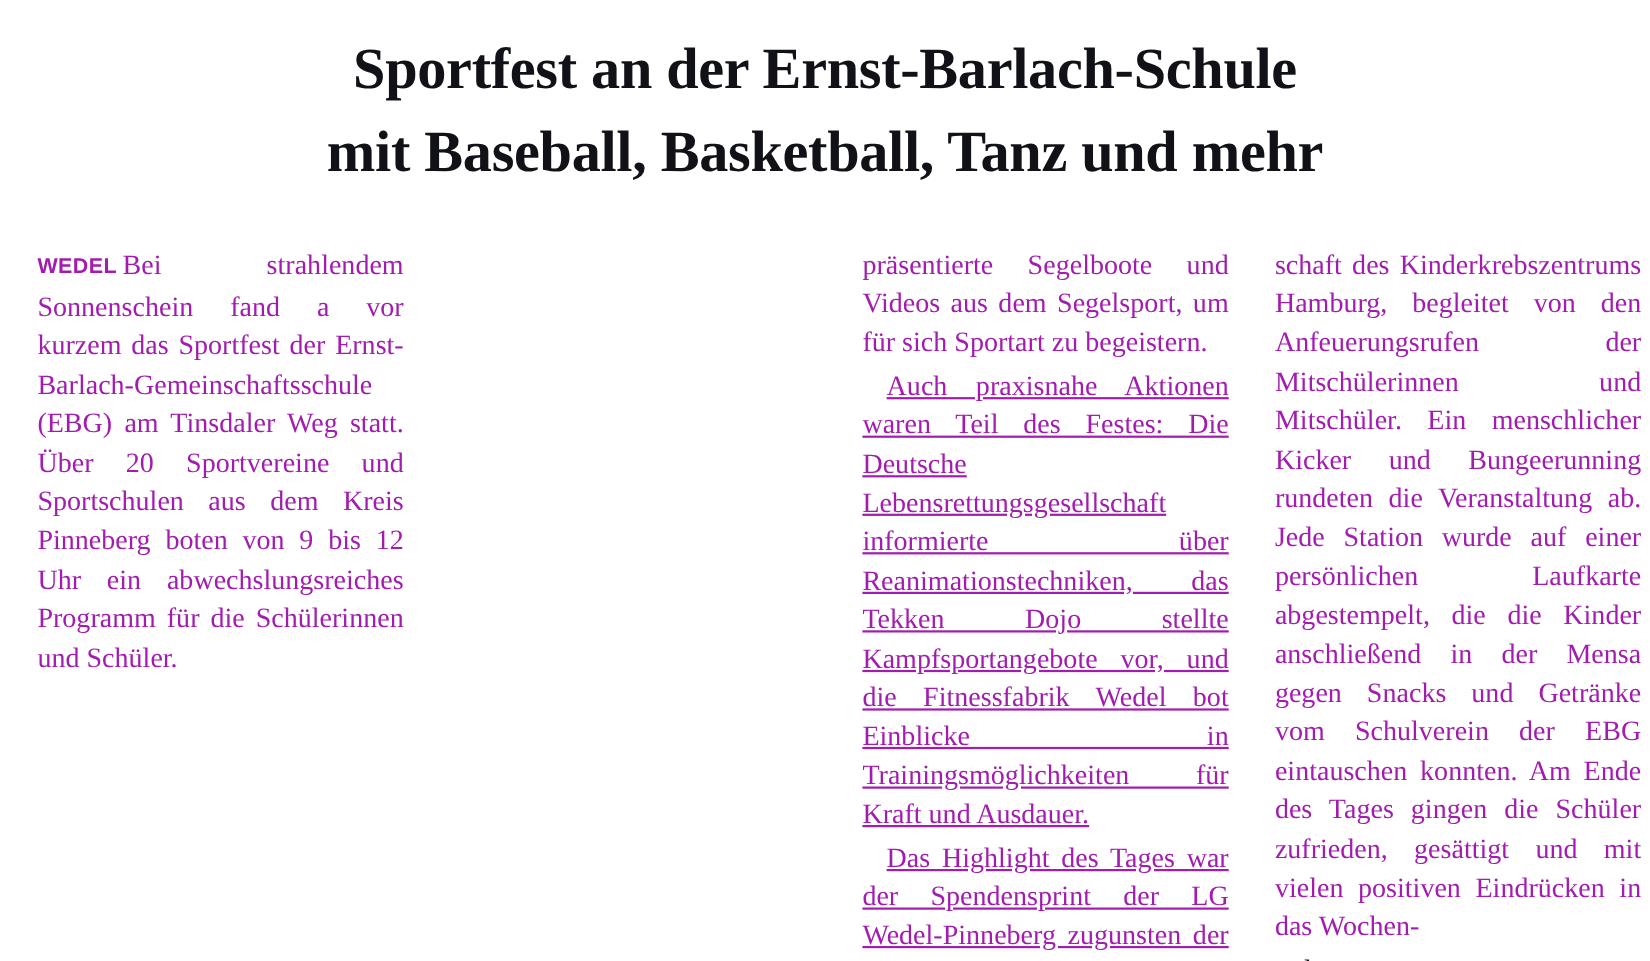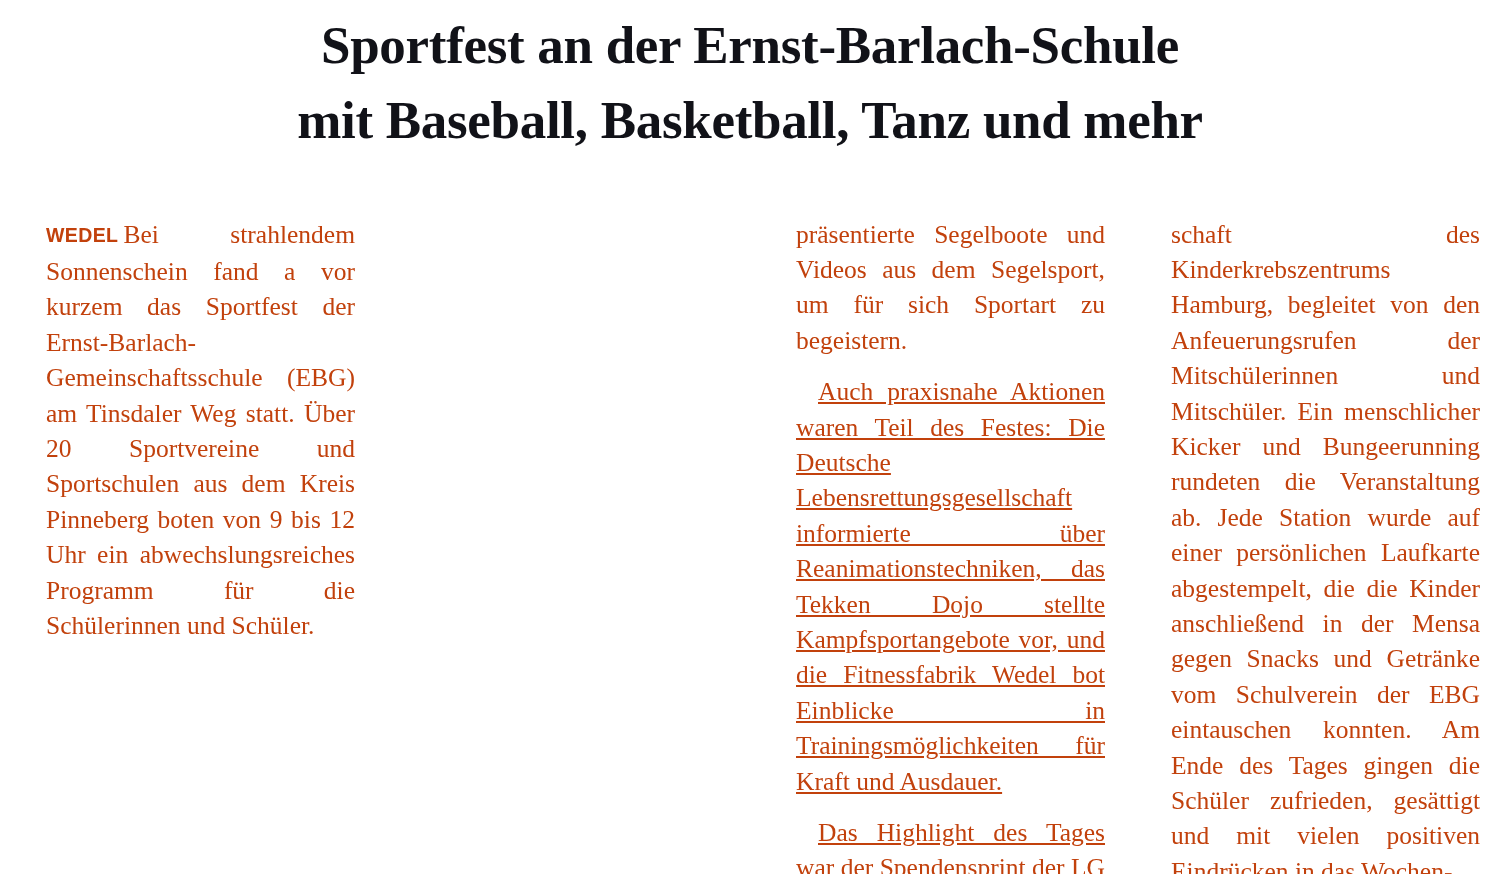--- a/index.html
+++ b/index.html
@@ -12,21 +12,21 @@
     height: 874px;
     font-family: "Liberation Serif", serif;
     color: #15161c;
     overflow: hidden;
   }
   .page {
     position: relative;
     width: 1500px;
     height: 714px;
     box-sizing: border-box;
-    padding: 8px 30px 10px 30px;
+    padding: 26px 30px 10px 30px;
   }
   .headline {
     text-align: center;
     font-family: "Liberation Serif", serif;
     font-weight: 700;
     font-size: 53px;
     line-height: 1.42;
     letter-spacing: -0.3px;
     color: #111218;
     margin: 0 auto;
@@ -40,27 +40,27 @@
     display: flex;
     margin-top: 42px;
     gap: 34px;
     padding: 0 24px 0 0;
   }
   .col {
     width: 341px;
     flex: 0 0 341px;
   }
   p.body {
-    margin: 16px;
+    margin: 4px;
     font-size: 25.5px;
     line-height: 35.4px;
     text-align: justify;
     text-justify: inter-word;
     hyphens: manual;
-    color: #c2410c;
+    color: #a21caf;
   }
   p.body + p.body {
     text-indent: 22px;
     text-decoration: underline;
   }
   .kicker {
     font-family: "Liberation Sans", sans-serif;
     font-weight: 700;
     font-size: 19.5px;
     letter-spacing: 0.4px;

